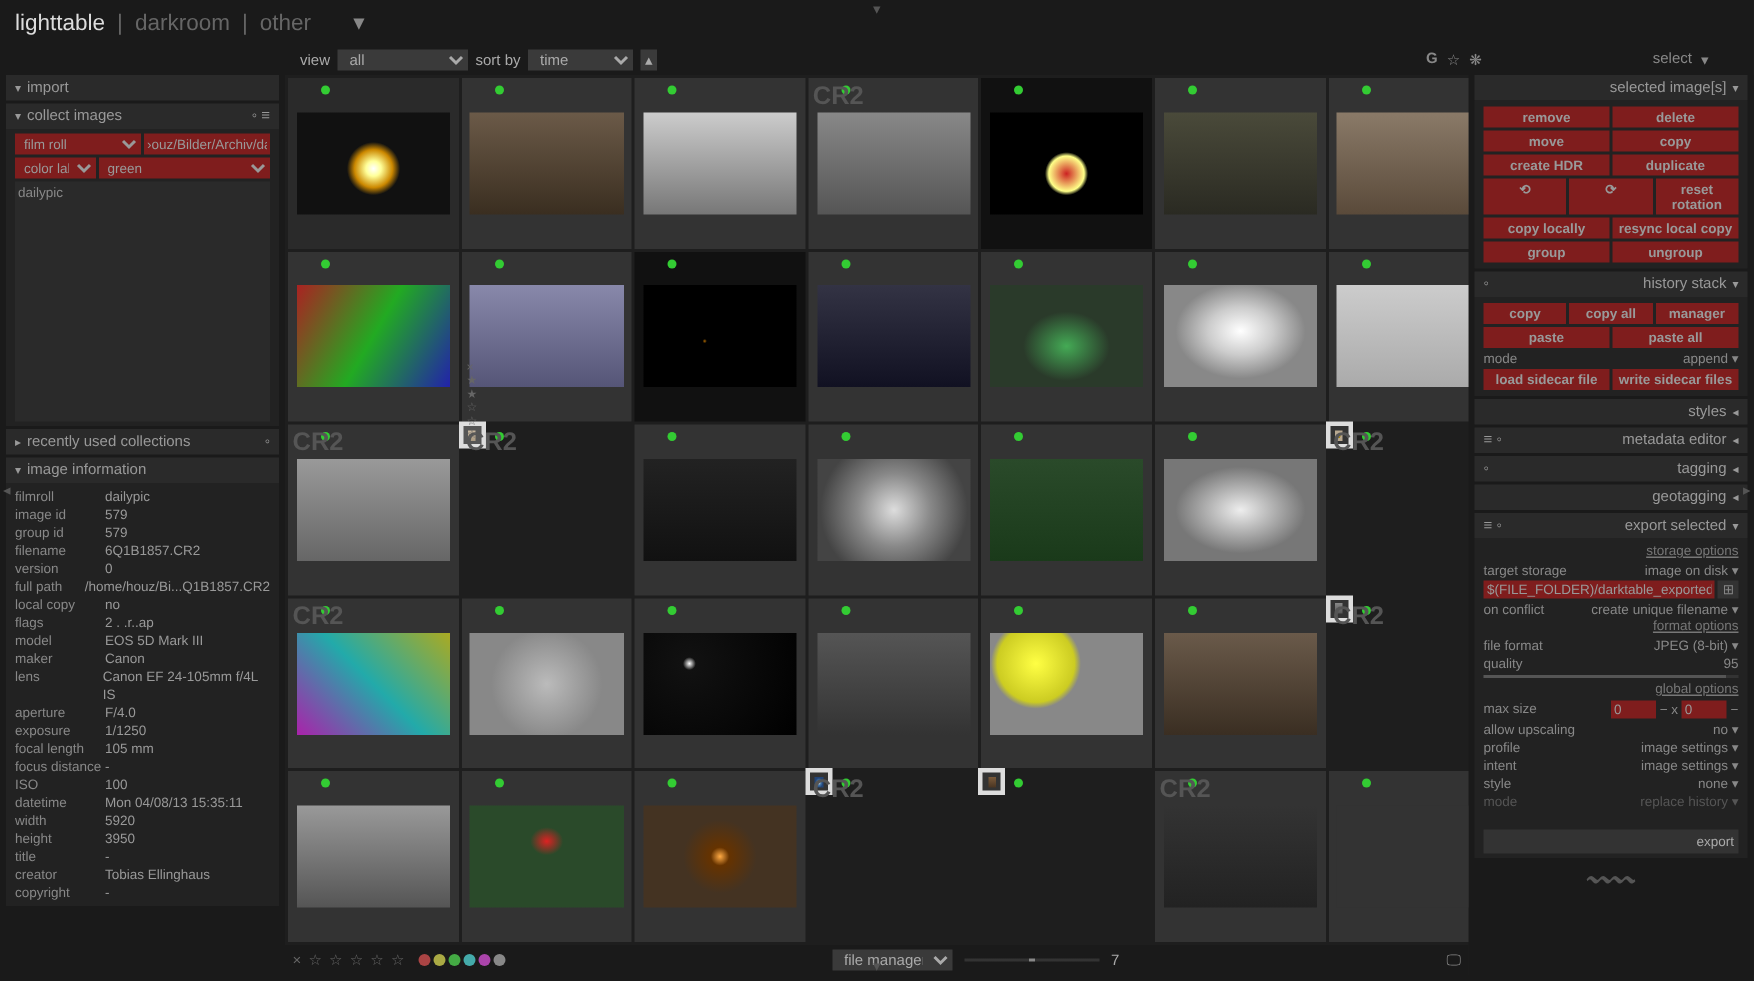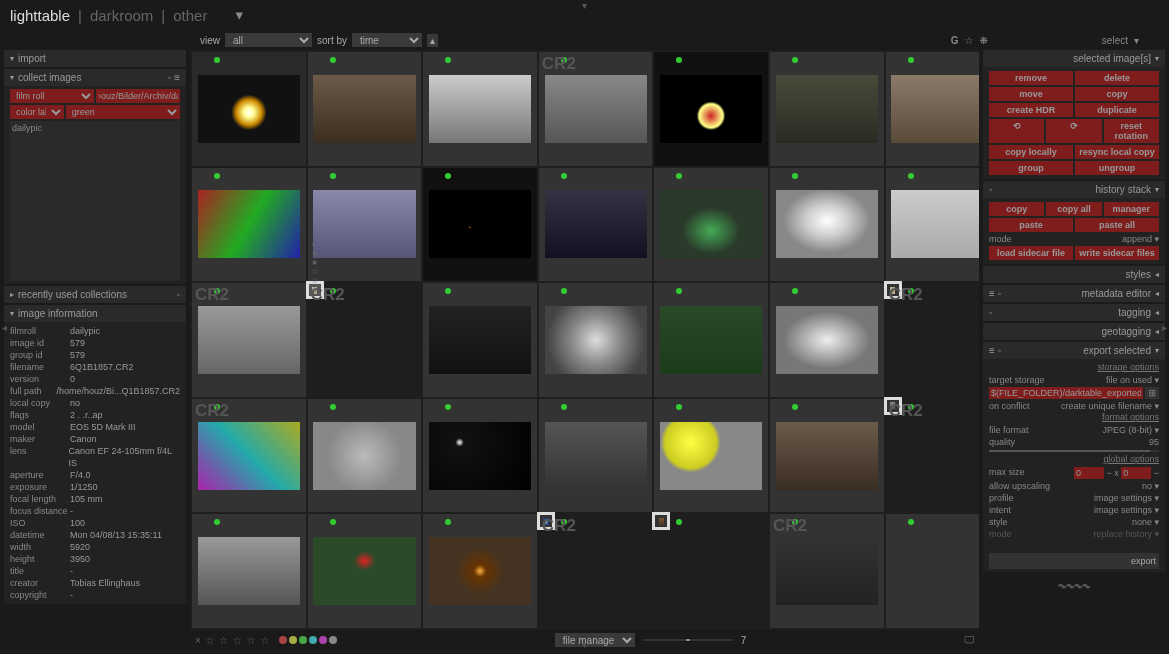--- a/index.html
+++ b/index.html
@@ -481,21 +481,21 @@
     <div class="module">
       <div class="mod-head right">
           <span style="margin-right:auto">≡ ◦</span>
           <span>export selected</span>
           <span class="arrow">▾</span>
         </div>
       <div class="mod-body">
         <div class="section-label">storage options</div>
         <div class="row">
             <span>target storage</span>
-            <span><span>file on used</span> ▾</span>
+            <span><span>image on disk</span> ▾</span>
           </div>
         <div class="row">
             <input style="flex: 1 1 0%;" value="$(FILE_FOLDER)/darktable_exported/img_">
             <span style="background:#333;padding:1px 3px;margin-left:2px">⊞</span>
           </div>
         <div class="row">
             <span>on conflict</span>
             <span><span>create unique filename</span> ▾</span>
           </div>
         <div class="section-label">format options</div>

